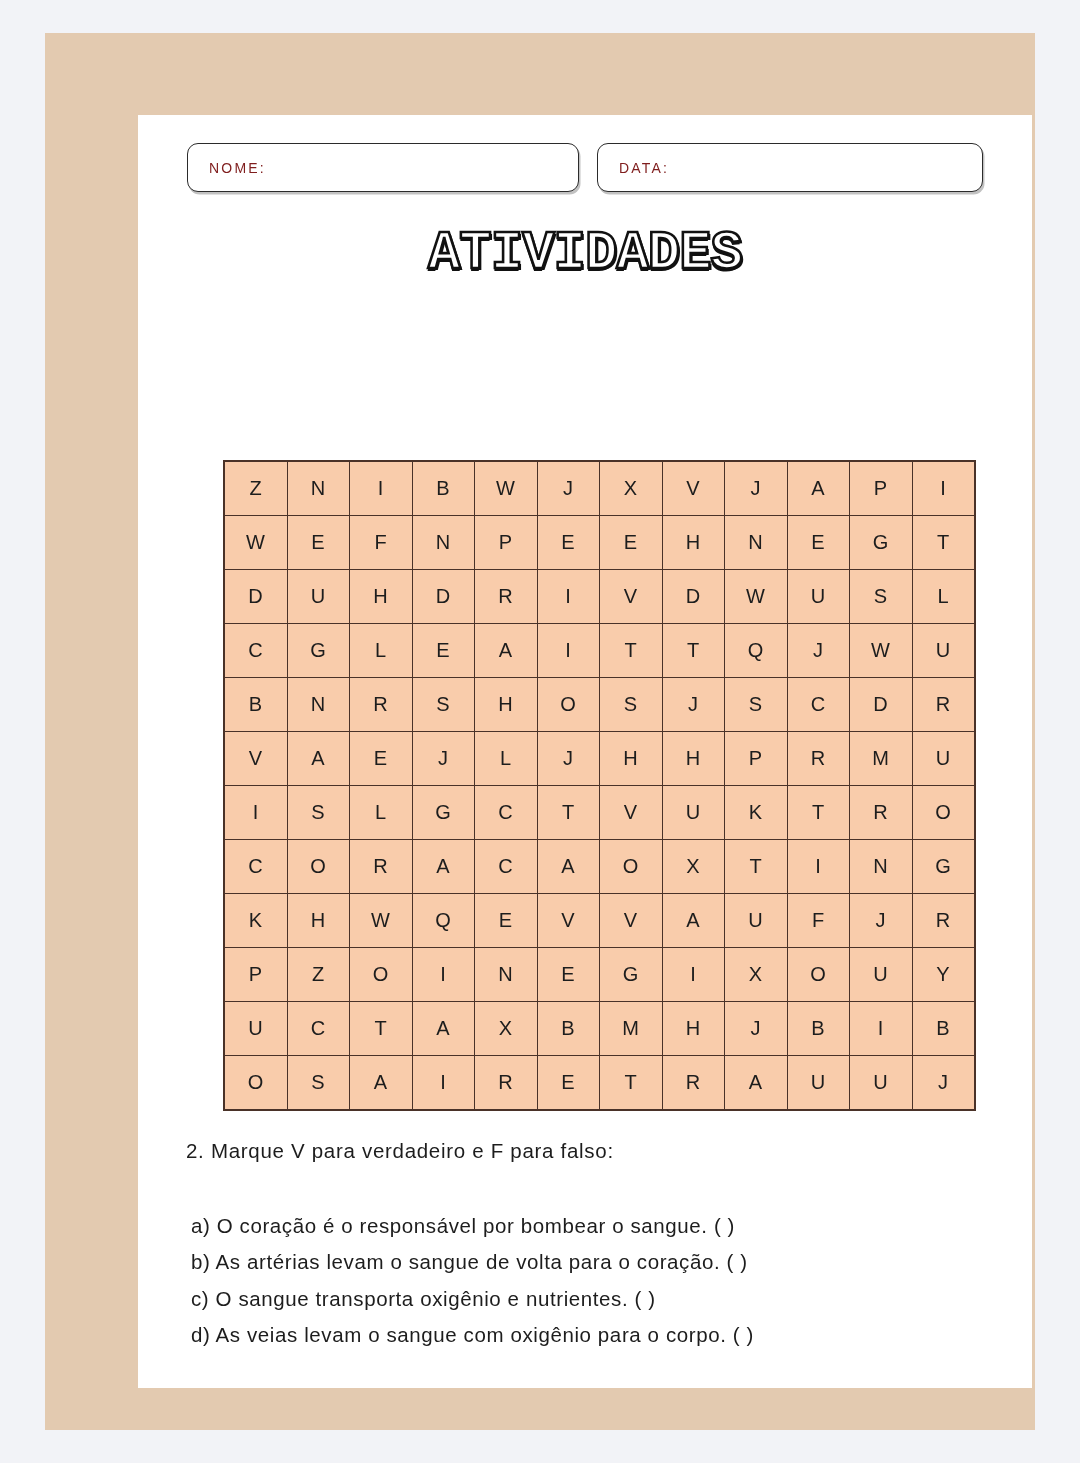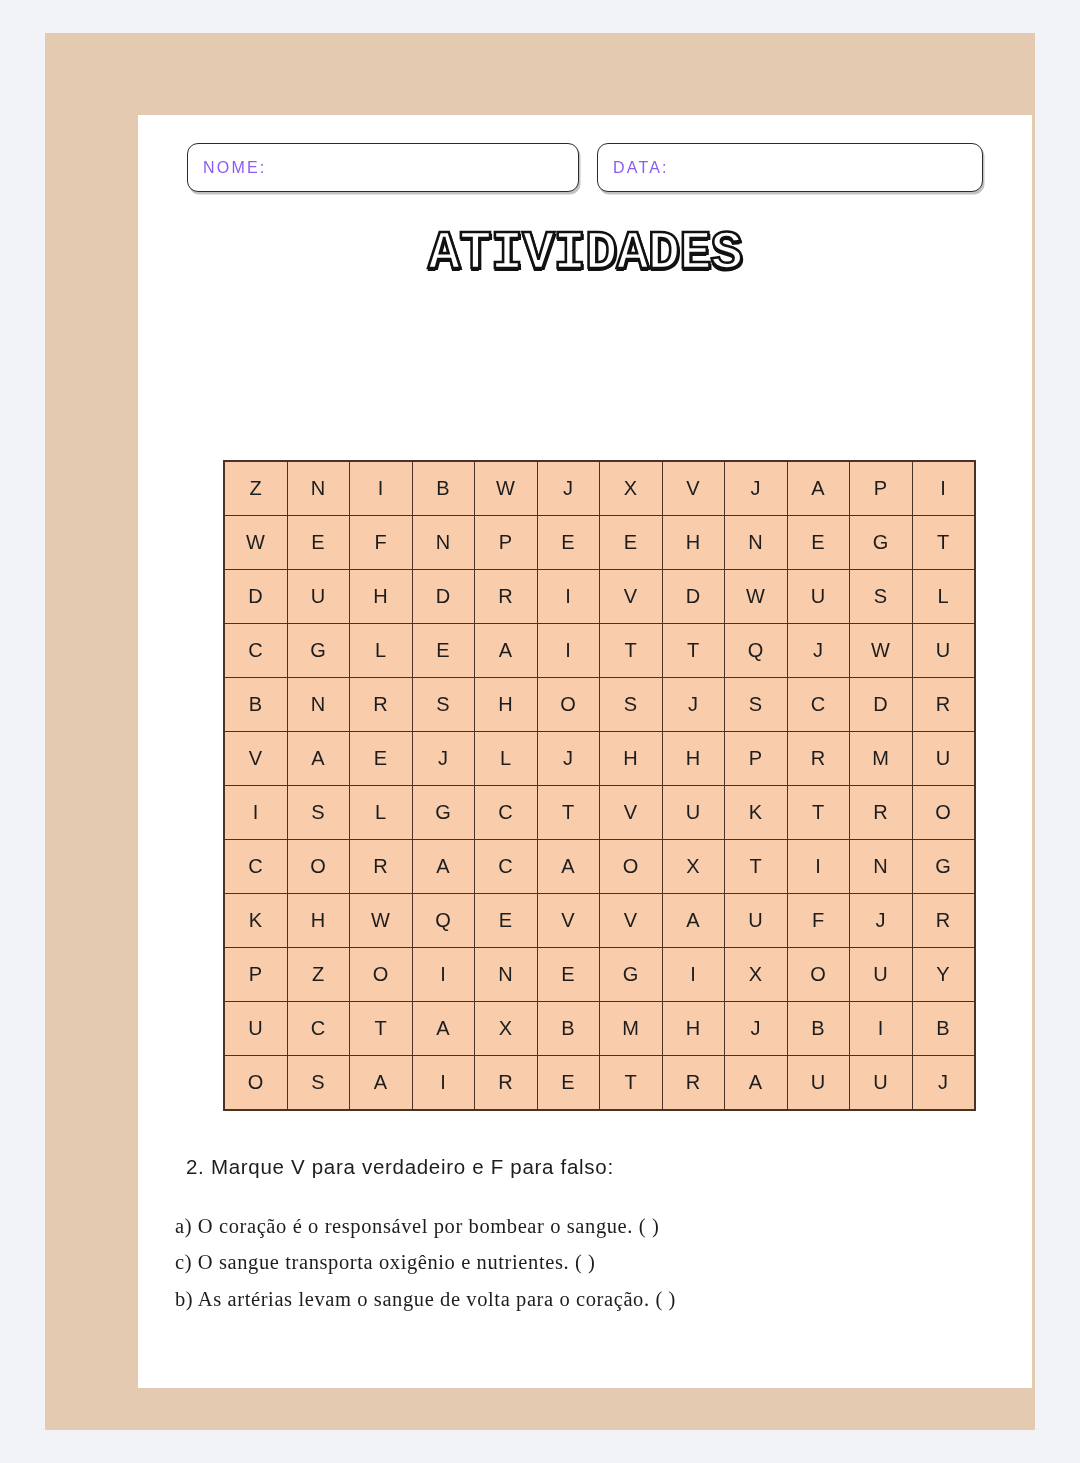--- a/index.html
+++ b/index.html
@@ -48,24 +48,25 @@
     background: #fff;
     box-shadow: 1.5px 2.5px 0 rgba(120,120,120,0.45);
     display: flex;
     align-items: center;
     padding-left: 15px;
     box-sizing: border-box;
   }
   .field-nome { width: 392px; }
   .field-data { width: 386px; }
   .field-label {
-    font-size: 16px;
+    font-size: 14px;
     letter-spacing: 2.2px;
-    color: #8b5cf6;
+    color: #7f1d1d;
     font-weight: 400;
+    margin-left: 6px;
   }
 
   
   .title {
     position: absolute;
     top: 112px;
     left: 0;
     width: 894px;
     text-align: center;
     font-family: Liberation Mono, monospace;
@@ -118,28 +119,26 @@
   }
 
   
   .q2 {
     position: absolute;
     left: 48px;
     top: 1024px;
     font-size: 20.5px;
     color: #1d1d1d;
     letter-spacing: 0.7px;
-    margin-top: 16px;
   }
   .statements {
     position: absolute;
-    left: 37px;
+    left: 53px;
     top: 1093px;
     width: 800px;
-    font-family: Liberation Serif, serif;
   }
   .statement {
     font-size: 20.5px;
     color: #1d1d1d;
     letter-spacing: 0.6px;
     line-height: 1.78;
     white-space: nowrap;
   }
 </style>
 </head>
@@ -332,18 +331,19 @@
               <td>J</td>
             </tr>
           </tbody>
       </table>
     </div>
 
     <div class="q2">2. Marque V para verdadeiro e F para falso:</div>
 
     <div class="statements">
         <div class="statement">a) O coração é o responsável por bombear o sangue. (  )</div>
+        <div class="statement">b) As artérias levam o sangue de volta para o coração. (  )</div>
         <div class="statement">c) O sangue transporta oxigênio e nutrientes. (  )</div>
-        <div class="statement">b) As artérias levam o sangue de volta para o coração. (  )</div>
+        <div class="statement">d) As veias levam o sangue com oxigênio para o corpo. (  )</div>
       </div>
 
   </div>
 </div>
 
 </body></html>

